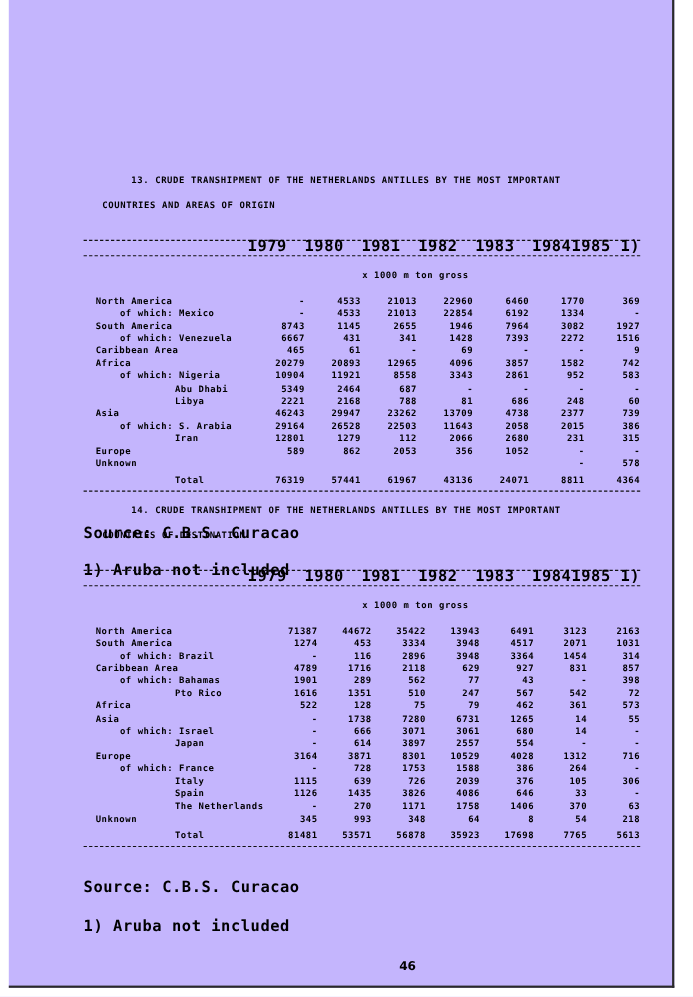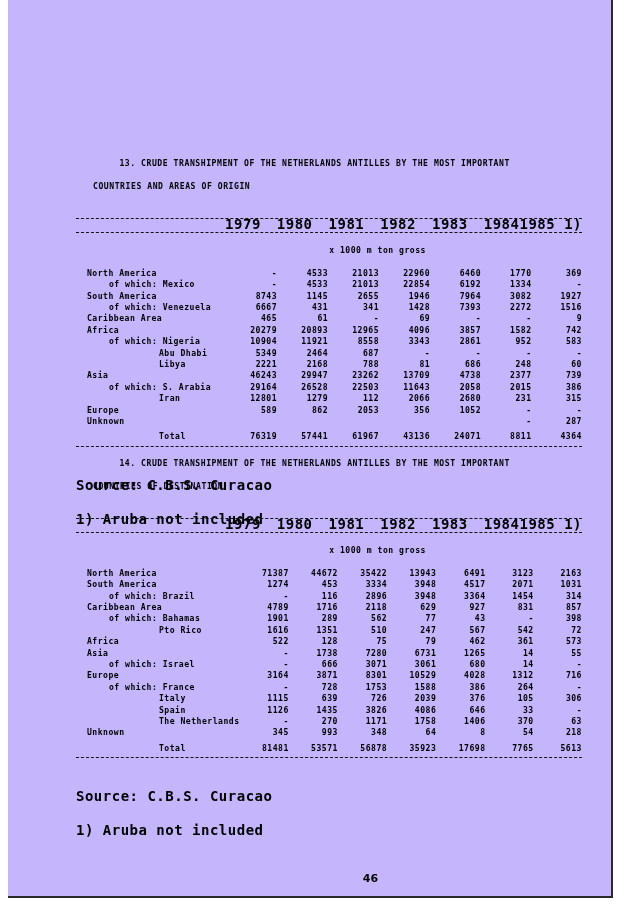--- a/index.html
+++ b/index.html
@@ -288,21 +288,21 @@
               <td class="num">-</td>
             </tr>
             <tr>
               <td class="lbl"><span class="lbl-root">Unknown</span></td>
               <td class="num"></td>
               <td class="num"></td>
               <td class="num"></td>
               <td class="num"></td>
               <td class="num"></td>
               <td class="num">-</td>
-              <td class="num">287</td>
+              <td class="num">578</td>
             </tr>
             <tr class="spacer-row">
               <td colspan="8"></td>
             </tr>
             <tr class="total-row">
               <td class="lbl"><span class="indent-total">Total</span></td>
               <td class="num">76319</td>
               <td class="num">57441</td>
               <td class="num">61967</td>
               <td class="num">43136</td>
@@ -437,20 +437,30 @@
               <td class="lbl"><span class="indent1">of which: Israel</span></td>
               <td class="num">-</td>
               <td class="num">666</td>
               <td class="num">3071</td>
               <td class="num">3061</td>
               <td class="num">680</td>
               <td class="num">14</td>
               <td class="num">-</td>
             </tr>
             <tr>
+              <td class="lbl"><span class="indent2">Japan</span></td>
+              <td class="num">-</td>
+              <td class="num">614</td>
+              <td class="num">3897</td>
+              <td class="num">2557</td>
+              <td class="num">554</td>
+              <td class="num">-</td>
+              <td class="num">-</td>
+            </tr>
+            <tr>
               <td class="lbl"><span class="lbl-root">Europe</span></td>
               <td class="num">3164</td>
               <td class="num">3871</td>
               <td class="num">8301</td>
               <td class="num">10529</td>
               <td class="num">4028</td>
               <td class="num">1312</td>
               <td class="num">716</td>
             </tr>
             <tr>

